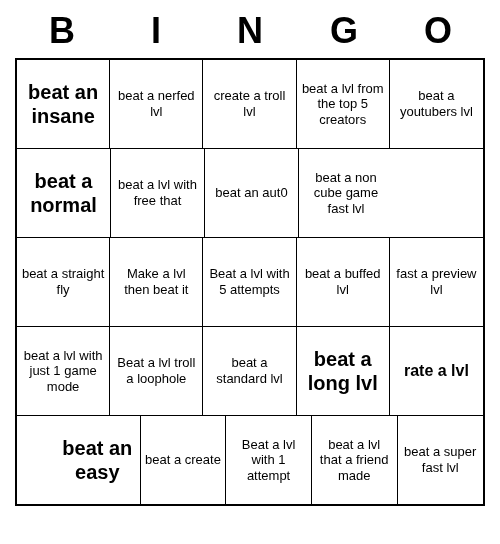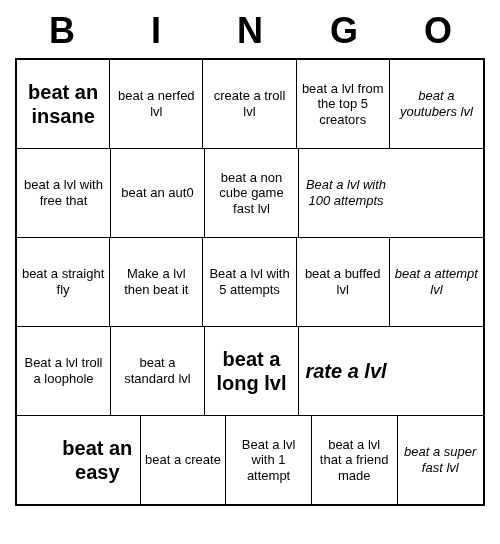--- a/index.html
+++ b/index.html
@@ -58,30 +58,29 @@
       justify-content: center;
       text-align: center;
       padding: 4px;
       font-size: 13px;
       line-height: 1.2;
       color: #000;
     }
 
     .bingo-cell:last-child {
       border-right: none;
-      font-style: italic;
     }
 
     .bingo-cell.large-text {
       font-size: 20px;
       font-weight: bold;
     }
 
     .bingo-cell.xlarge-text {
-      font-size: 20px;
+      font-size: 16px;
       font-weight: bold;
     }
   </style>
 </head>
 <body>
 
 <div class="bingo-title">
 <span class="bingo-title-letter">B</span>
     <span class="bingo-title-letter">I</span>
     <span class="bingo-title-letter">N</span>
@@ -91,33 +90,34 @@
 
 <div class="bingo-grid">
 <div class="bingo-row">
       <div class="bingo-cell large-text">beat an insane</div>
       <div class="bingo-cell">beat a nerfed lvl</div>
       <div class="bingo-cell">create a troll lvl</div>
       <div class="bingo-cell">beat a lvl from the top 5 creators</div>
       <div class="bingo-cell">beat a youtubers lvl</div>
     </div>
     <div class="bingo-row">
+      <div class="bingo-cell large-text">beat a normal</div>
       <div class="bingo-cell">beat a lvl with free that</div>
       <div class="bingo-cell">beat an aut0</div>
       <div class="bingo-cell">beat a non cube game fast lvl</div>
-      <div class="bingo-cell">Beat a lvl with 100 attempts</div>
     </div>
     <div class="bingo-row">
       <div class="bingo-cell">beat a straight fly</div>
       <div class="bingo-cell">Make a lvl then beat it</div>
       <div class="bingo-cell">Beat a lvl with 5 attempts</div>
       <div class="bingo-cell">beat a buffed lvl</div>
-      <div class="bingo-cell">beat a attempt lvl</div>
+      <div class="bingo-cell">fast a preview lvl</div>
     </div>
     <div class="bingo-row">
+      <div class="bingo-cell">beat a lvl with just 1 game mode</div>
       <div class="bingo-cell">Beat a lvl troll a loophole</div>
       <div class="bingo-cell">beat a standard lvl</div>
       <div class="bingo-cell large-text">beat a long lvl</div>
       <div class="bingo-cell xlarge-text">rate a lvl</div>
     </div>
     <div class="bingo-row">
       <div class="bingo-cell large-text">beat an easy</div>
       <div class="bingo-cell">beat a create</div>
       <div class="bingo-cell">Beat a lvl with 1 attempt</div>
       <div class="bingo-cell">beat a lvl that a friend made</div>

